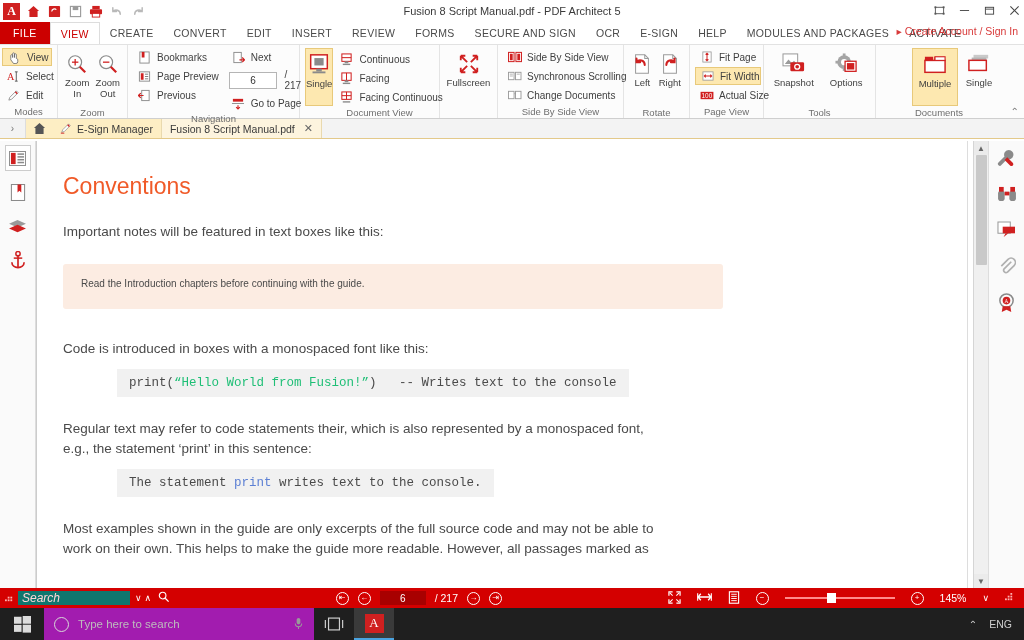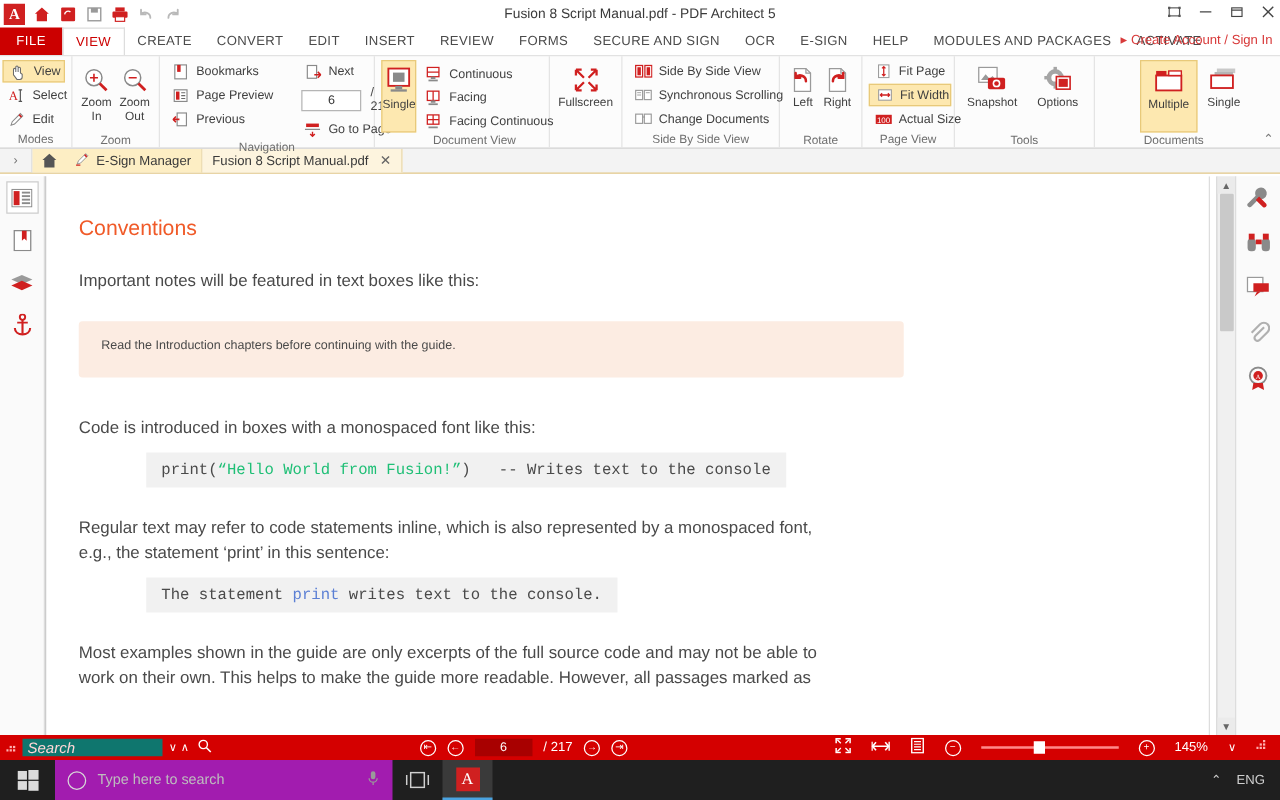--- a/index.html
+++ b/index.html
@@ -138,21 +138,21 @@
   .page-area {
     flex: 1; position: relative; overflow: hidden;
     background: #ffffff; border-left: 1px solid #ccc;
   }
   .page {
     position: absolute; left: 8px; right: 20px; top: 0; bottom: 0;
     background: #fff; padding: 32px 10px 0 10px;
     border-right: 1px solid #ddd;
   }
   .doc-h1 {
-    font-size: 17px; color: #f05a28; font-weight: normal;
+    font-size: 23px; color: #f05a28; font-weight: normal;
     margin-bottom: 22px; margin-left: 8px;
   }
   .doc-p { font-size: 13.5px; color: #4a4a4a; line-height: 20px; margin-left: 8px; }
   .notebox {
     background: #fcece2; border-radius: 3px; margin: 22px 8px 0 8px;
     padding: 14px 18px 20px 18px; max-width: 660px;
   }
   .note-title { color: #f2683c; font-size: 13px; margin-bottom: 14px; }
   .note-body { color: #4a4a4a; font-size: 10px; }
   .codebox {
@@ -385,21 +385,21 @@
             </svg>
         </span>
         <span style="white-space:pre-line">Zoom
 Out</span>
       </div>
     </div>
     <div class="group-label">Zoom</div>
   </div>
 
   <div class="group" style="width:172px">
-    <div class="group-body" style="gap:16px">
+    <div class="group-body" style="gap:4px">
       <div class="col">
         <div class="smallitem">
           <span class="ic">
             <svg width="13" height="13" viewBox="0 0 14 14">
                 <rect x="2" y="1" width="10" height="12" fill="#fff" stroke="#8a8a8a" stroke-width="1"></rect>
                 <rect x="4" y="1" width="3" height="6" fill="#d02020"></rect>
               </svg>
           </span>
           <span>Bookmarks</span>
         </div>
@@ -758,21 +758,21 @@
       <div class="notebox">
         <div class="note-body">Read the Introduction chapters before continuing with the guide.</div>
       </div>
 
       <div class="spacer-lg"></div>
       <p class="doc-p">Code is introduced in boxes with a monospaced font like this:</p>
 
       <div class="codebox"><span>print(</span><span class="cg">“Hello World from Fusion!”</span><span>)   -- Writes text to the console</span></div>
 
       <div class="spacer-md"></div>
-      <p class="doc-p">Regular text may refer to code statements inline, which is also represented by a monospaced font,</p>
+      <p class="doc-p">Regular text may refer to code statements their, which is also represented by a monospaced font,</p>
       <p class="doc-p">e.g., the statement ‘print’ in this sentence:</p>
 
       <div class="codebox"><span>The statement </span><span class="cb">print</span><span> writes text to the console.</span></div>
 
       <div class="spacer-md"></div>
       <p class="doc-p">Most examples shown in the guide are only excerpts of the full source code and may not be able to</p>
       <p class="doc-p">work on their own. This helps to make the guide more readable. However, all passages marked as</p>
     </div>
 
     <div class="vscroll">

